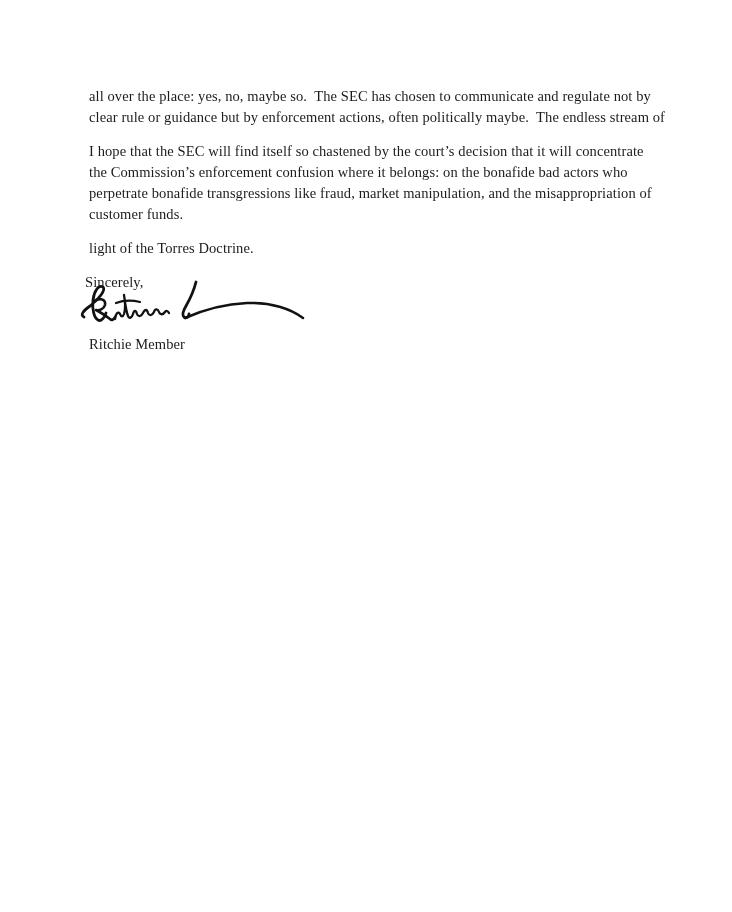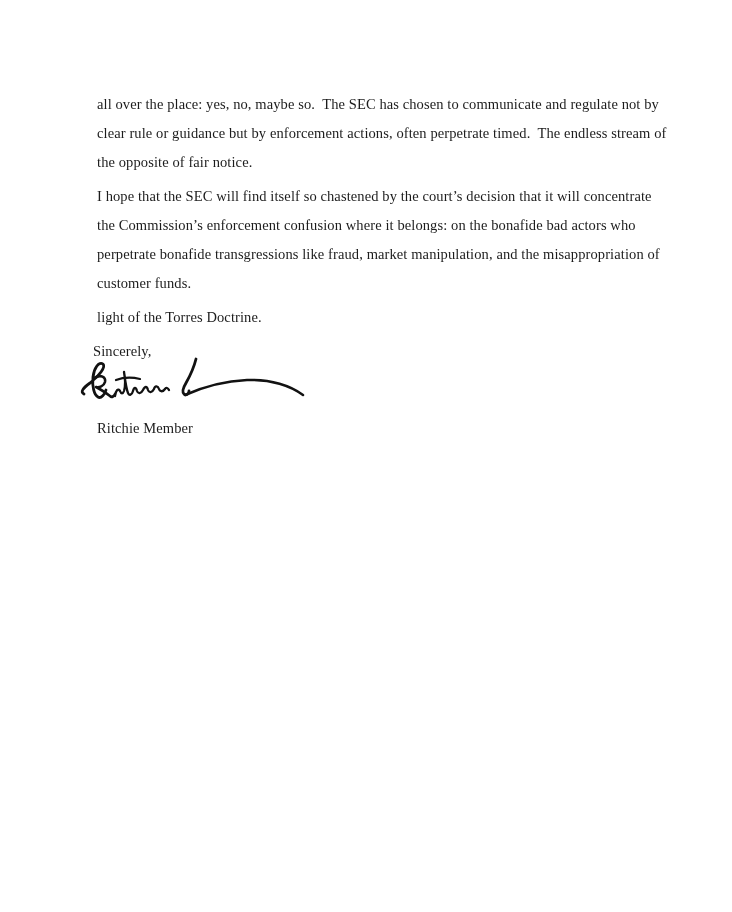--- a/index.html
+++ b/index.html
@@ -23,28 +23,28 @@
   .content {
     position: absolute;
     left: 85px;
     top: 84px;
     width: 575px;
     font-size: 14.5px;
   }
   .line {
     white-space: pre;
     line-height: 17px;
-    margin: 12px;
+    margin: 4px;
     letter-spacing: 0.1px;
   }
   .para {
     margin: 0 0 17px 0;
   }
   .closing {
-    margin: 8px;
+    margin: 0;
   }
   .sig-wrap {
     width: 230px;
     height: 52px;
     margin: -12px 0 0 -6px;
     position: relative;
   }
   .sig-wrap svg {
     display: block;
     width: 230px;
@@ -56,22 +56,21 @@
 </style>
 </head>
 <body>
 
 <div class="page">
   <div class="content">
 
     <div id="paragraphs">
         <div class="para">
           <div class="line">all over the place: yes, no, maybe so.  The SEC has chosen to communicate and regulate not by</div>
-          <div class="line">clear rule or guidance but by enforcement actions, often perpetrate timed.  The endless stream of</div>
-          <div class="line">the opposite of fair notice.</div>
+          <div class="line">clear rule or guidance but by enforcement actions, often politically maybe.  The endless stream of</div>
         </div>
         <div class="para">
           <div class="line">I hope that the SEC will find itself so chastened by the court’s decision that it will concentrate</div>
           <div class="line">the Commission’s enforcement confusion where it belongs: on the bonafide bad actors who</div>
           <div class="line">perpetrate bonafide transgressions like fraud, market manipulation, and the misappropriation of</div>
           <div class="line">customer funds.</div>
         </div>
         <div class="para">
           <div class="line">light of the Torres Doctrine.</div>
         </div>

